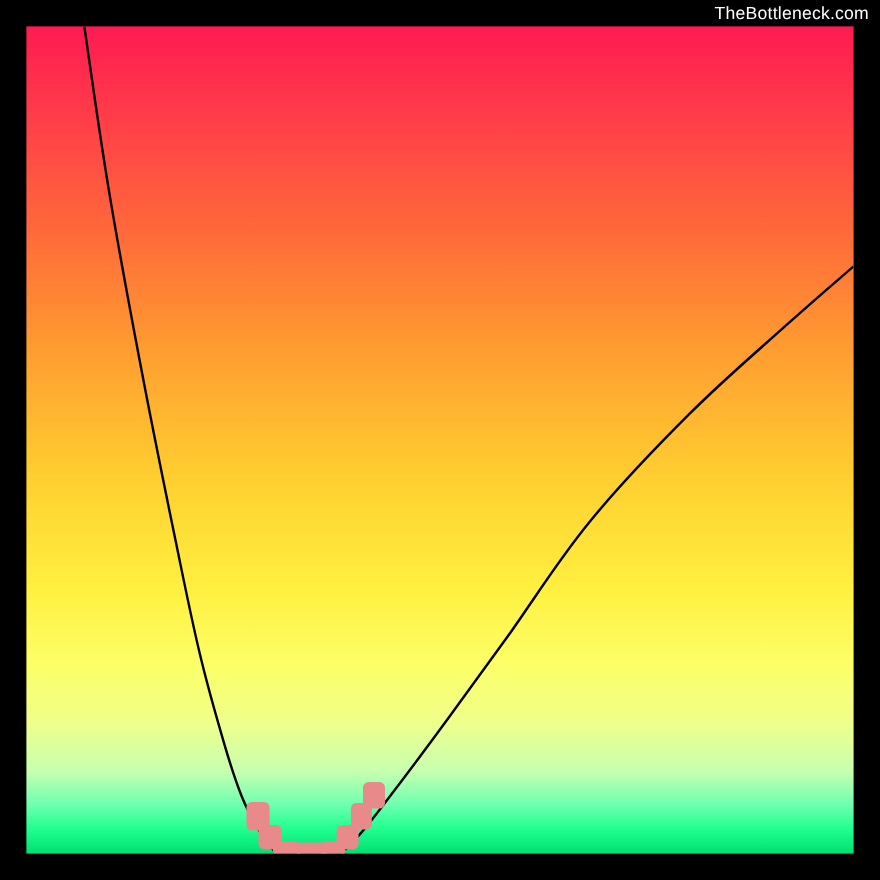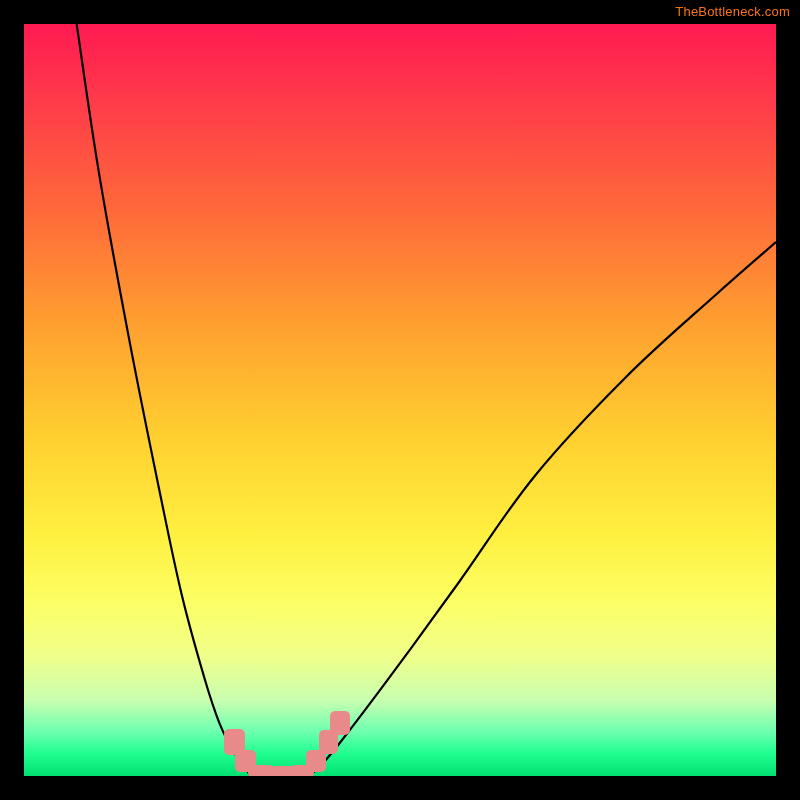--- a/index.html
+++ b/index.html
@@ -24,22 +24,22 @@
       #70ffb0 94%,
       #20ff90 97%,
       #00e070 100%
     );
     overflow: hidden;
   }
   .watermark {
     position: absolute;
     top: 4px;
     right: 10px;
-    color: #f97316;
-    font-size: 13px;
+    color: #ffffff;
+    font-size: 16px;
     font-weight: 500;
     z-index: 5;
     letter-spacing: 0.2px;
   }
   svg.curve {
     position: absolute;
     left: 0; top: 0;
     width: 752px; height: 752px;
   }
   .marker {

